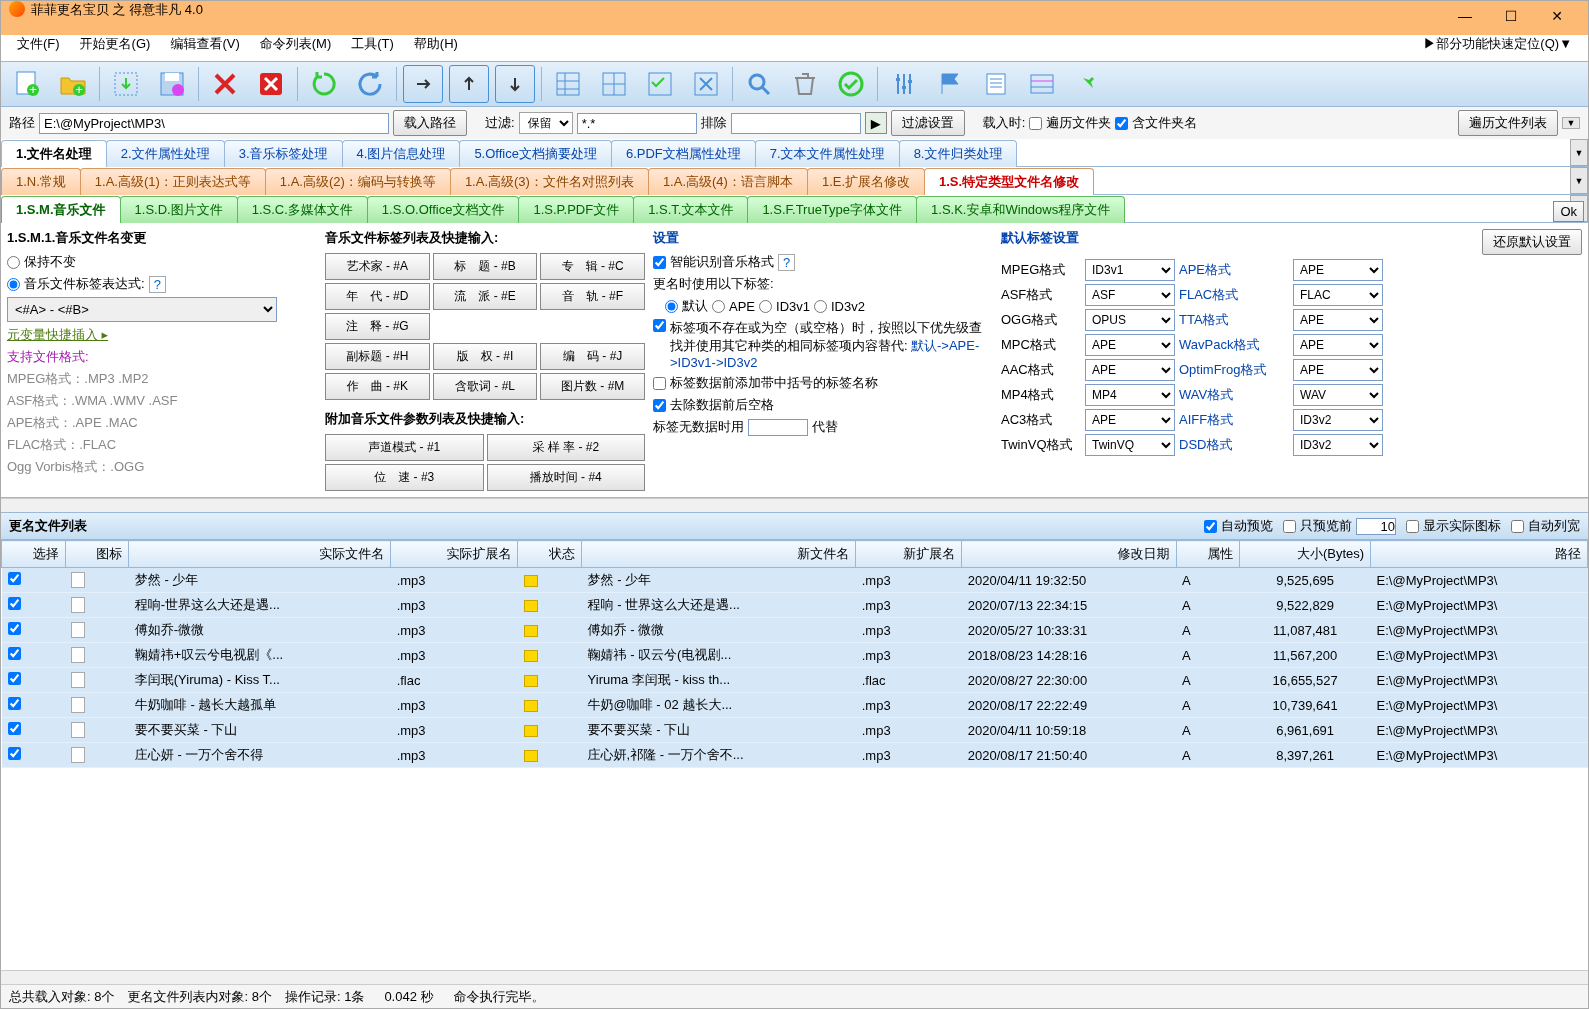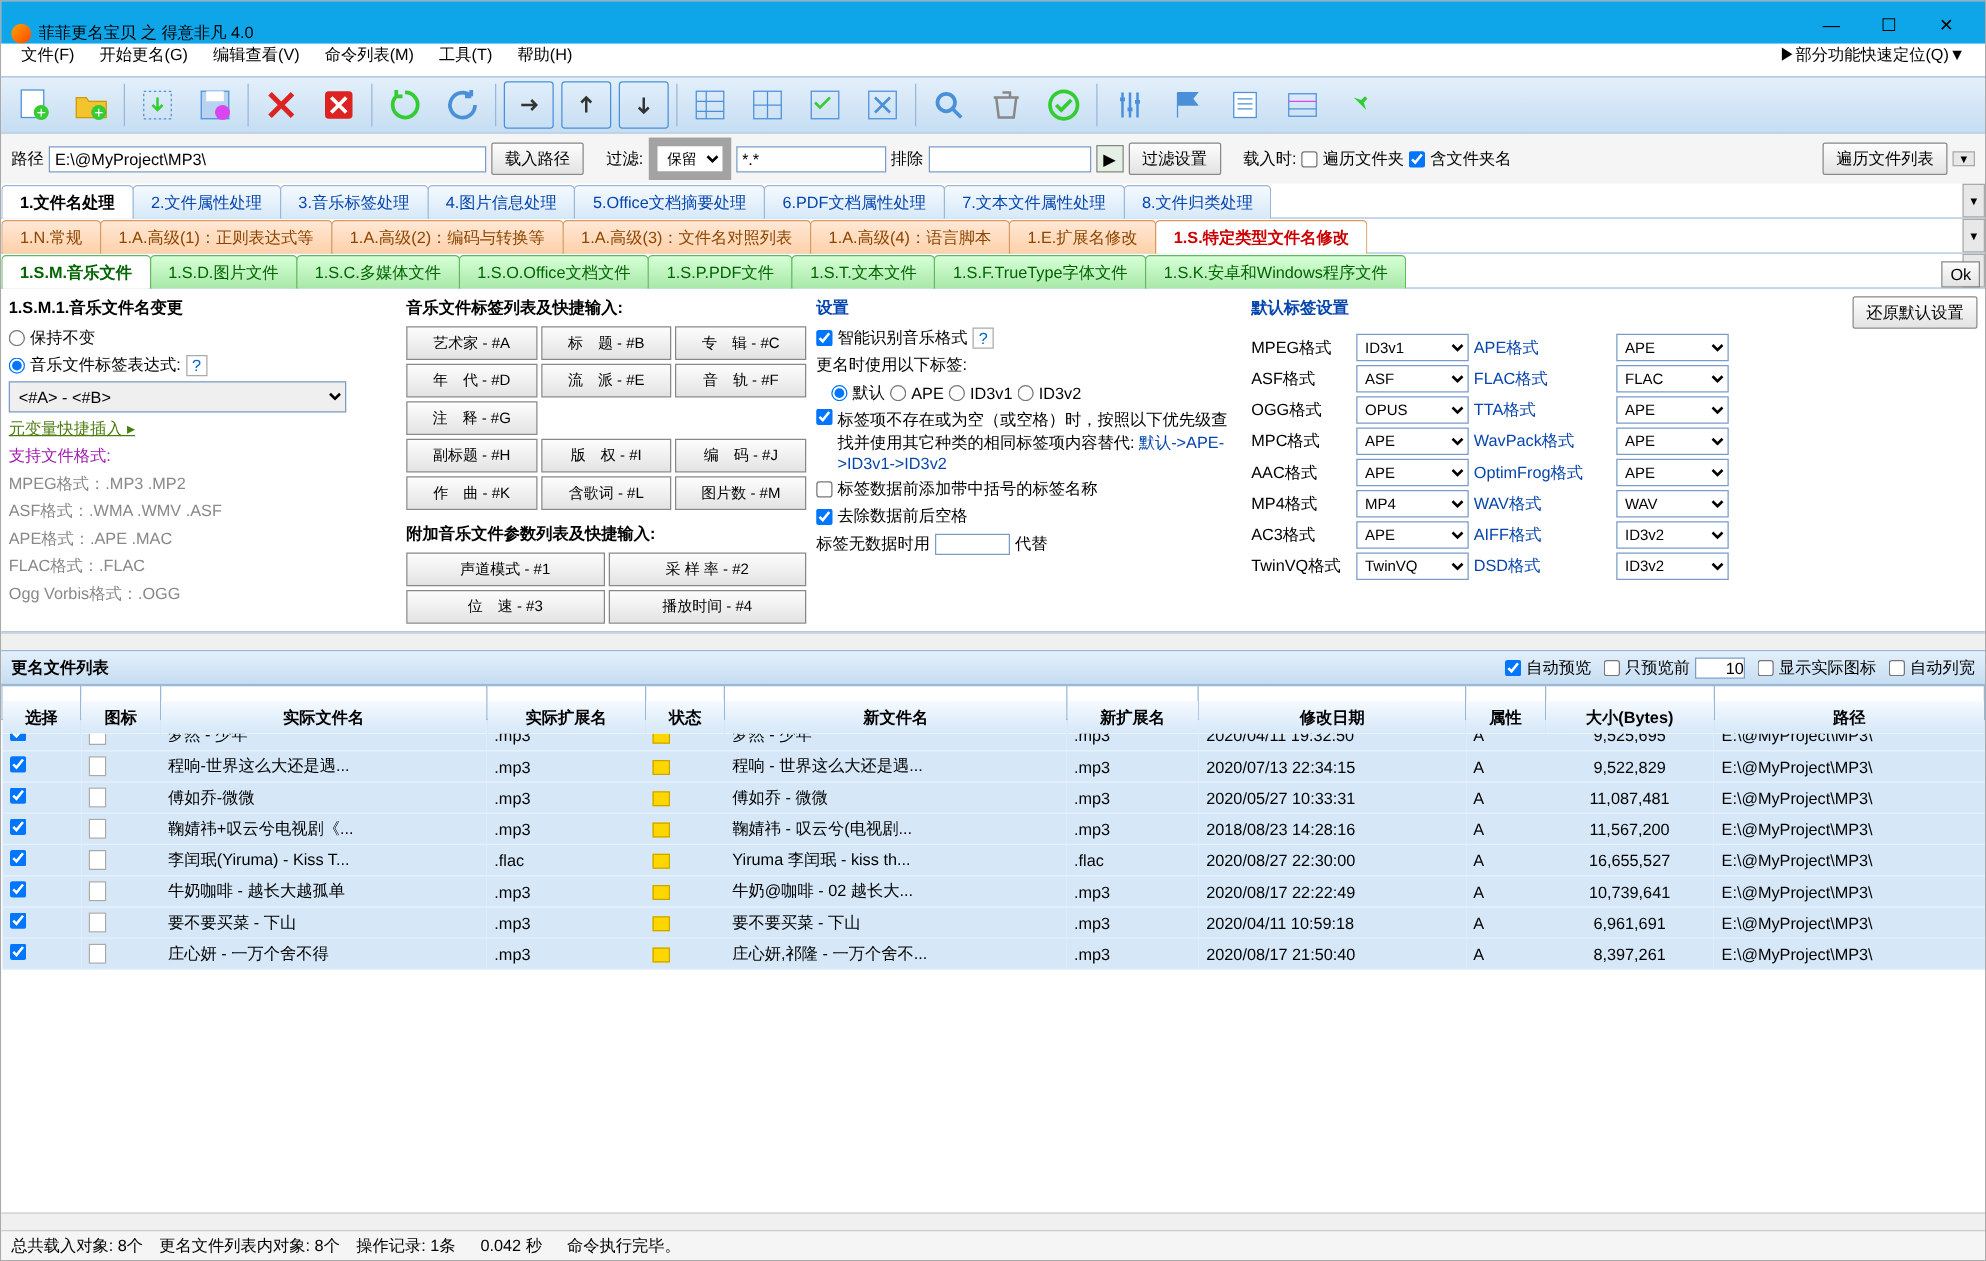--- a/index.html
+++ b/index.html
@@ -1,31 +1,31 @@
 <!DOCTYPE html>
 <html><head>
 <meta charset="utf-8">
 <style>
 *{margin:0;padding:0;box-sizing:border-box;font-family:"Microsoft YaHei",SimSun,sans-serif;font-size:13px}
 body{background:#fff;color:#000;overflow:hidden}
 .window{width:1589px;height:1009px;display:flex;flex-direction:column;border:1px solid #aaa}
-.titlebar{height:34px;display:flex;align-items:flex-end;padding:0 8px;background:#0ea5e9}
+.titlebar{height:34px;display:flex;align-items:flex-start;padding:0 8px;background:#fdba74}
 .titlebar .icon{width:16px;height:16px;border-radius:50%;background:linear-gradient(135deg,#ffa500,#ff4500);margin-right:6px}
 .titlebar .title{flex:1}
 .winbtns{display:flex}
 .winbtn{width:46px;height:30px;display:flex;align-items:center;justify-content:center;font-size:14px}
 .menubar{height:26px;display:flex;align-items:flex-start;padding:0 6px;background:#fff}
 .menubar span{padding:0 10px}
 .menubar .right{margin-left:auto}
 .toolbar{height:46px;background:linear-gradient(#e4f0fb,#c5ddf2);border-top:1px solid #99b8d8;border-bottom:1px solid #99b8d8;display:flex;align-items:center;padding:0 6px;gap:6px}
 .tbtn{width:40px;height:38px;display:flex;align-items:center;justify-content:center;border:1px solid transparent;border-radius:3px}
 .tsep{width:1px;height:34px;background:#99b8d8}
 .pathbar,.filterbar{display:flex;align-items:center;padding:3px 8px;gap:4px;background:#f5f5f5}
 .pathbar input,.filterbar input{border:1px solid #7a9cc6;padding:2px 4px;background:#fff}
-.pathbar select,.filterbar select{border:7px solid #a3a3a3;padding:2px 4px}
+.pathbar select,.filterbar select{border:1px solid #a3a3a3;padding:2px 4px}
 .btn{border:1px solid #888;background:linear-gradient(#fdfdfd,#e3e3e3);padding:3px 10px;border-radius:2px}
 .play{width:22px;height:22px;border:1px solid #888;display:flex;align-items:center;justify-content:center;background:#e3f0e3}
 .tabs{display:flex;background:#fff;border-bottom:1px solid #99b8d8;position:relative}
 .tab{padding:4px 14px;border:1px solid #99b8d8;border-bottom:none;margin-right:-1px;background:linear-gradient(#f5faff,#d6e8f8);color:#0645ad;border-radius:4px 4px 0 0;position:relative;top:1px}
 .tab.active{background:#fff;font-weight:bold;color:#000;z-index:2}
 .tabs.orange .tab{background:linear-gradient(#ffe8d6,#ffd0a8);color:#8b4500;border-color:#d89860}
 .tabs.orange .tab.active{background:#fff;color:#c00}
 .tabs.orange .tab.highlight{color:#c00;font-weight:bold}
 .tabs.green .tab{background:linear-gradient(#d6ffd6,#a8e8a8);color:#006400;border-color:#60b860}
 .tabs.green .tab.active{background:#fff;font-weight:bold}
@@ -48,21 +48,21 @@
 .taggrid2{display:grid;grid-template-columns:repeat(2,1fr);gap:3px}
 .cbrow{display:flex;align-items:center;gap:4px}
 .small{font-size:12px}
 .deflabel{display:grid;grid-template-columns:80px 90px 110px 90px;gap:4px;align-items:center}
 .sel{border:1px solid #7a9cc6;padding:2px;background:#fff;font-size:12px}
 .okbtn{position:absolute;right:4px;top:-22px;border:1px solid #888;background:linear-gradient(#fdfdfd,#e3e3e3);padding:2px 6px}
 .listhead{background:linear-gradient(#e4f0fb,#c5ddf2);padding:4px 8px;font-weight:bold;border-top:1px solid #99b8d8;border-bottom:1px solid #99b8d8;display:flex;align-items:center}
 .listhead .opts{margin-left:auto;font-weight:normal;display:flex;gap:10px;align-items:center}
 .grid{flex:1;overflow:auto;background:#fff}
 table{border-collapse:collapse;width:100%}
-th{background:linear-gradient(#f5faff,#d6e8f8);border:1px solid #99b8d8;padding:4px 6px;text-align:center;font-weight:bold;position:sticky;top:12px}
+th{background:linear-gradient(#f5faff,#d6e8f8);border:1px solid #99b8d8;padding:4px 6px;text-align:right;font-weight:normal;position:sticky;top:0}
 td{border-bottom:1px solid #e4f0fb;padding:3px 6px;background:#d6e8f8}
 td.num{text-align:center}
 .ficon{display:inline-block;width:14px;height:16px;background:#fff;border:1px solid #aaa;margin-right:2px;vertical-align:middle}
 .yicon{display:inline-block;width:14px;height:12px;background:#ffd700;border:1px solid #c9a500;margin-right:4px;vertical-align:middle}
 .scrollhint{height:14px;background:#f0f0f0;border-top:1px solid #ccc;display:flex}
 .scrollhint::before,.scrollhint::after{content:"";flex:1}
 .status{height:24px;background:#f5f5f5;border-top:1px solid #ccc;display:flex;align-items:center;padding:0 8px;gap:20px}
 .blue{color:#0645ad}
 svg{display:block}
 </style>

